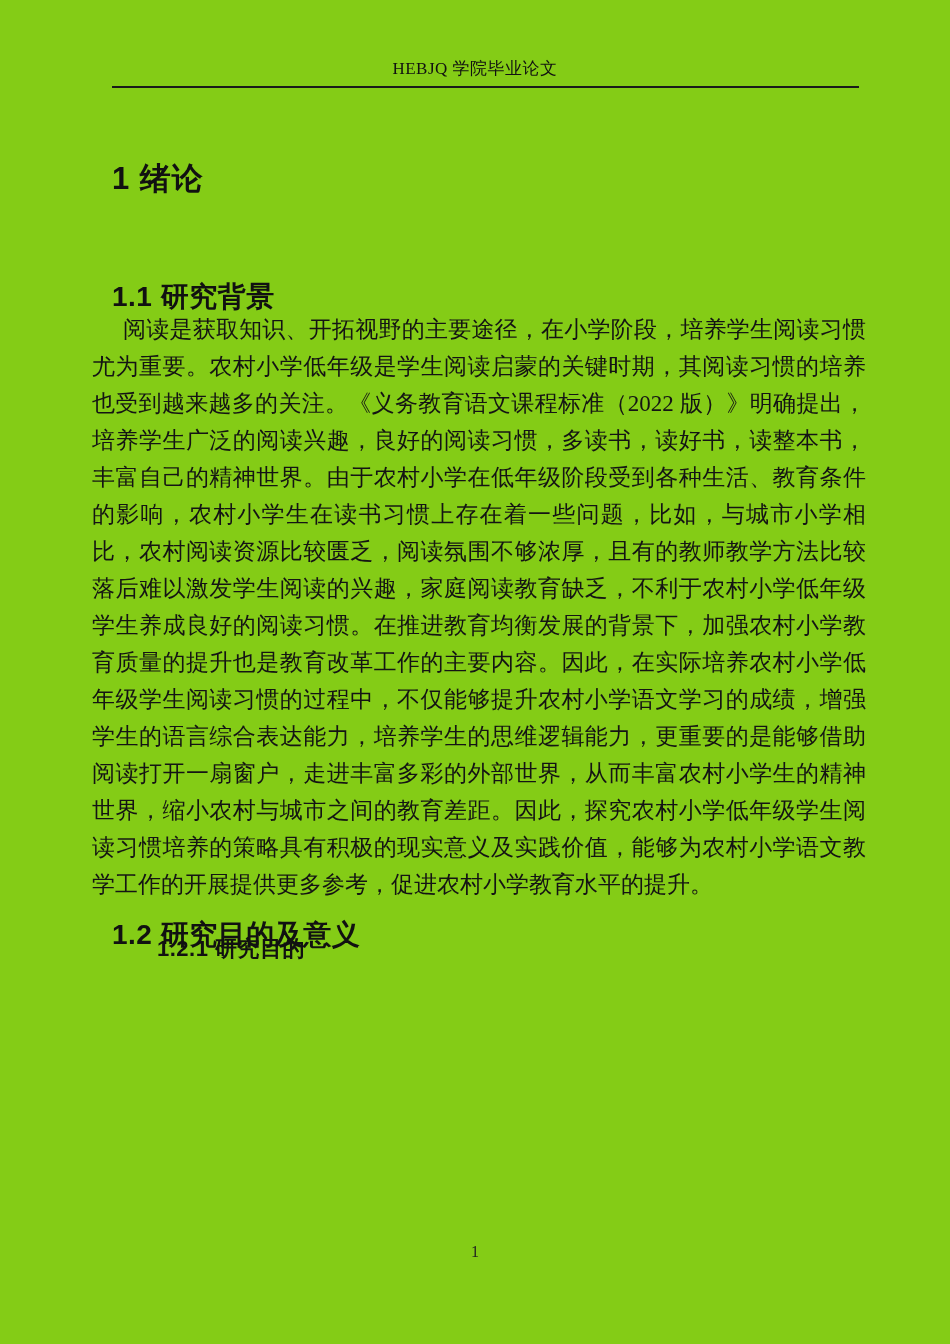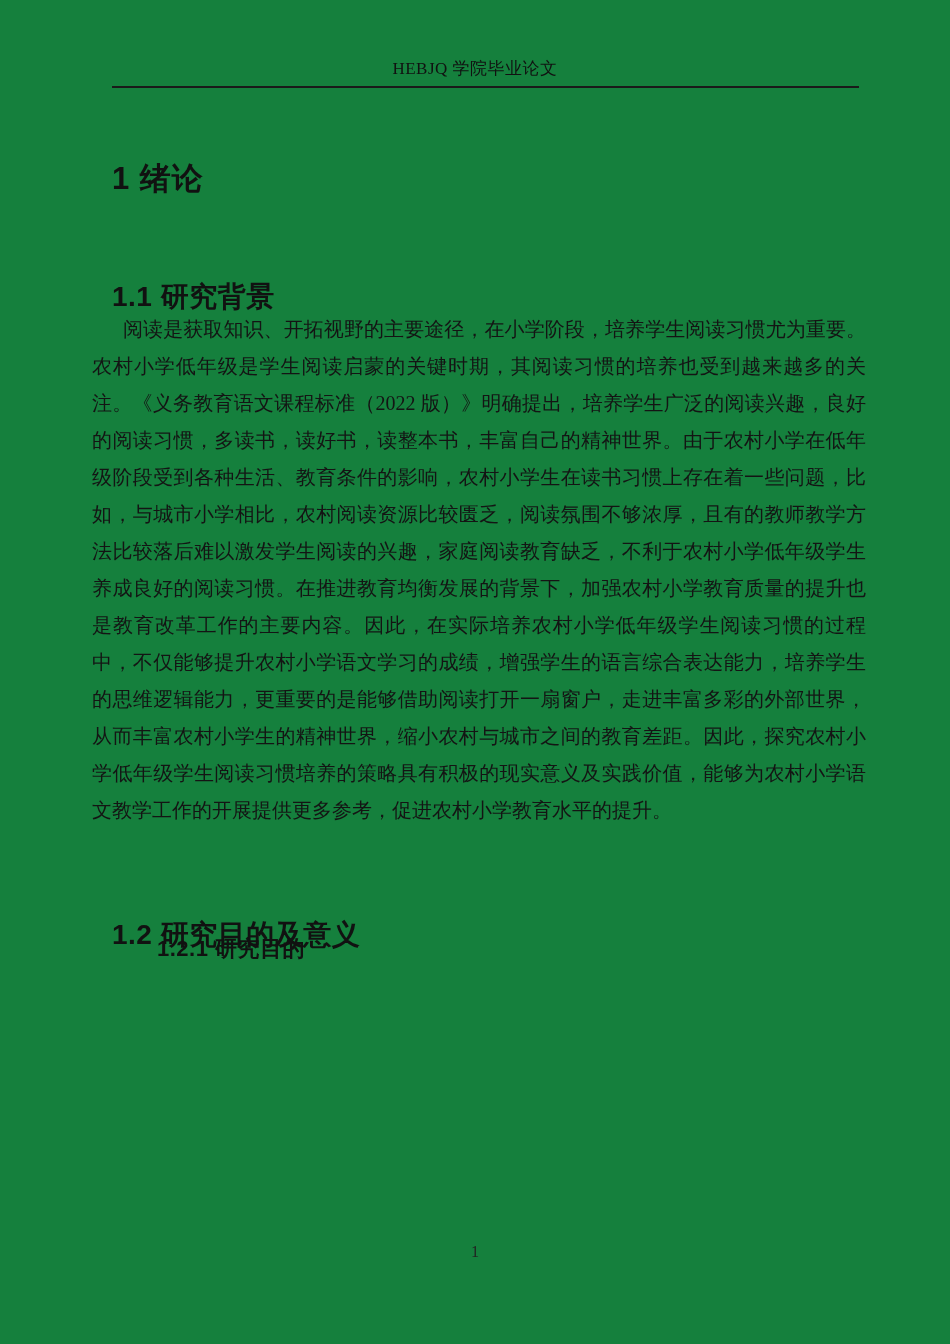--- a/index.html
+++ b/index.html
@@ -4,21 +4,21 @@
 <style>
   html, body {
     margin: 0;
     padding: 0;
     background: #ffffff;
   }
   .page {
     position: relative;
     width: 950px;
     height: 1344px;
-    background: #15803d;
+    background: #84cc16;
     color: #111111;
     overflow: hidden;
     font-family: "Liberation Serif", "DejaVu Serif", serif;
   }
   .page-header {
     position: absolute;
     top: 57px;
     left: 0;
     width: 100%;
     text-align: center;
@@ -60,21 +60,21 @@
     font-size: 22px;
     font-weight: bold;
     line-height: 1.15;
     letter-spacing: 0.5px;
   }
   .body-paragraph {
     position: absolute;
     left: 92px;
     width: 774px;
     margin: 0;
-    font-size: 20px;
+    font-size: 23px;
     line-height: 37px;
     text-align: justify;
     text-indent: 31px;
     color: #141414;
     word-break: normal;
   }
   .page-footer {
     position: absolute;
     top: 1243px;
     left: 0;

